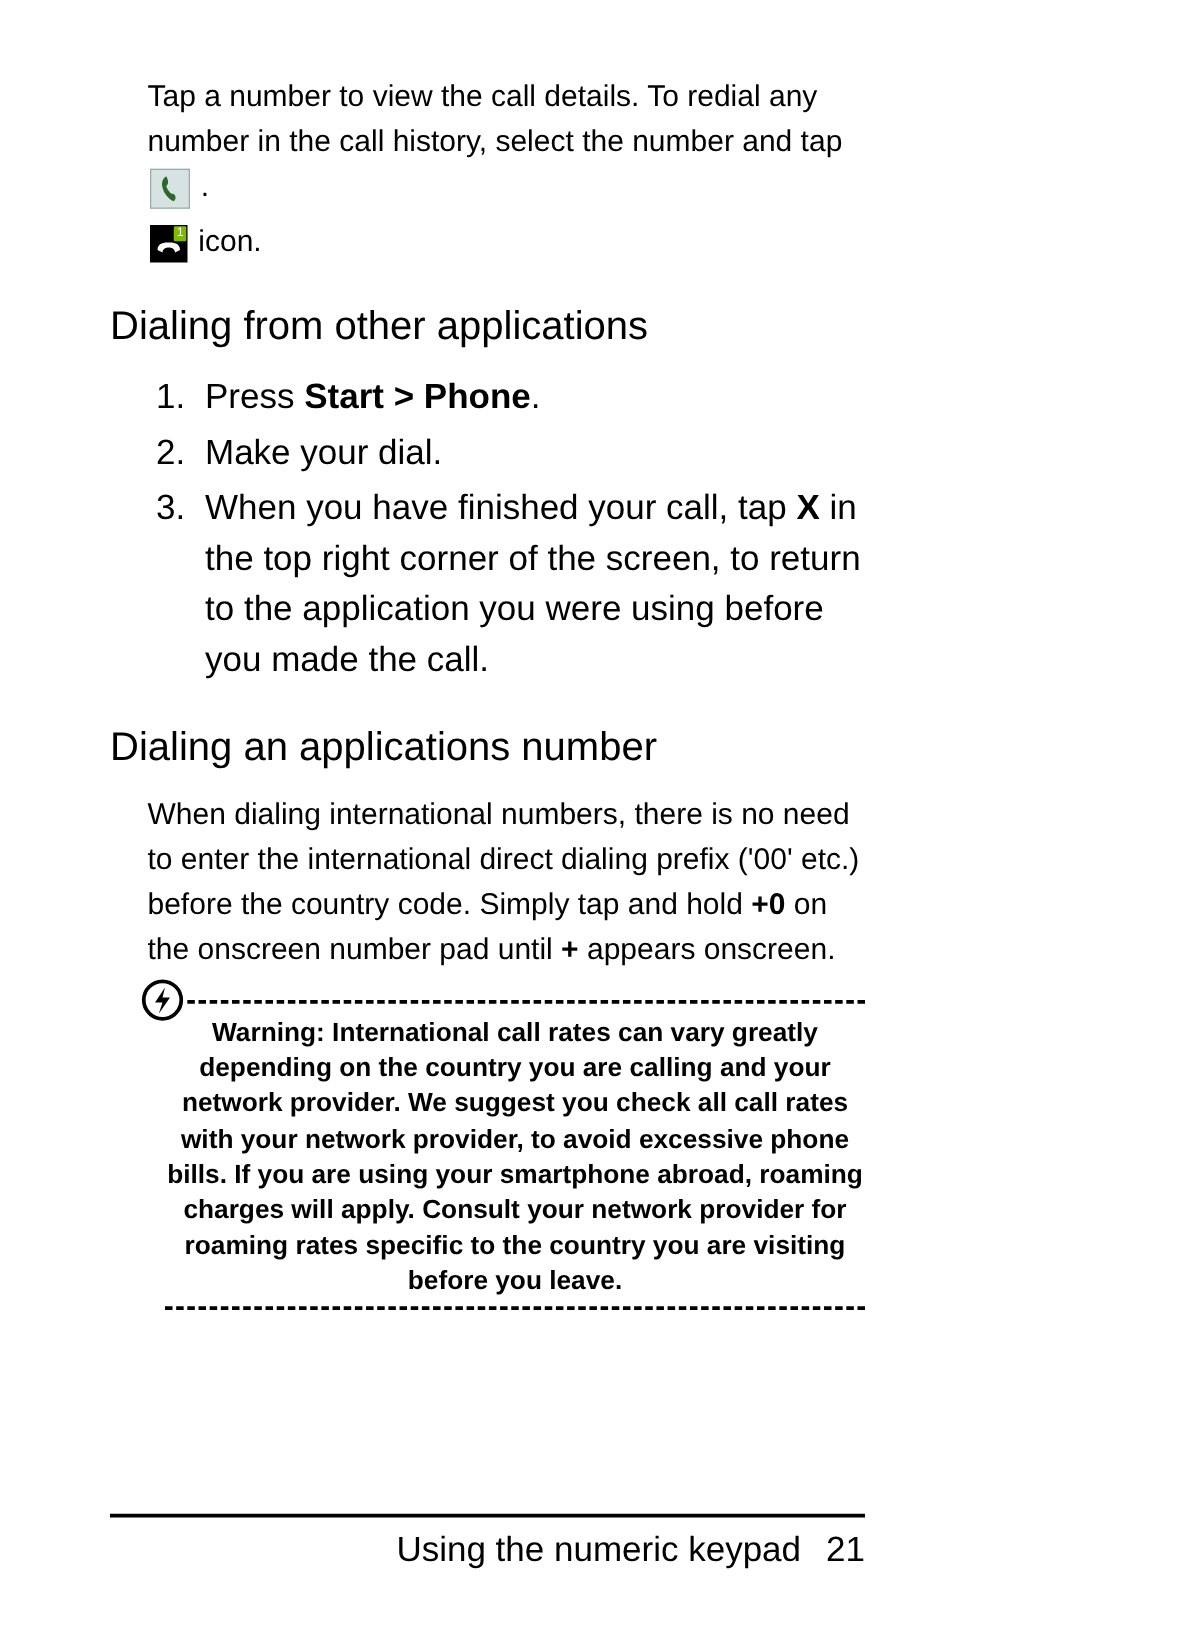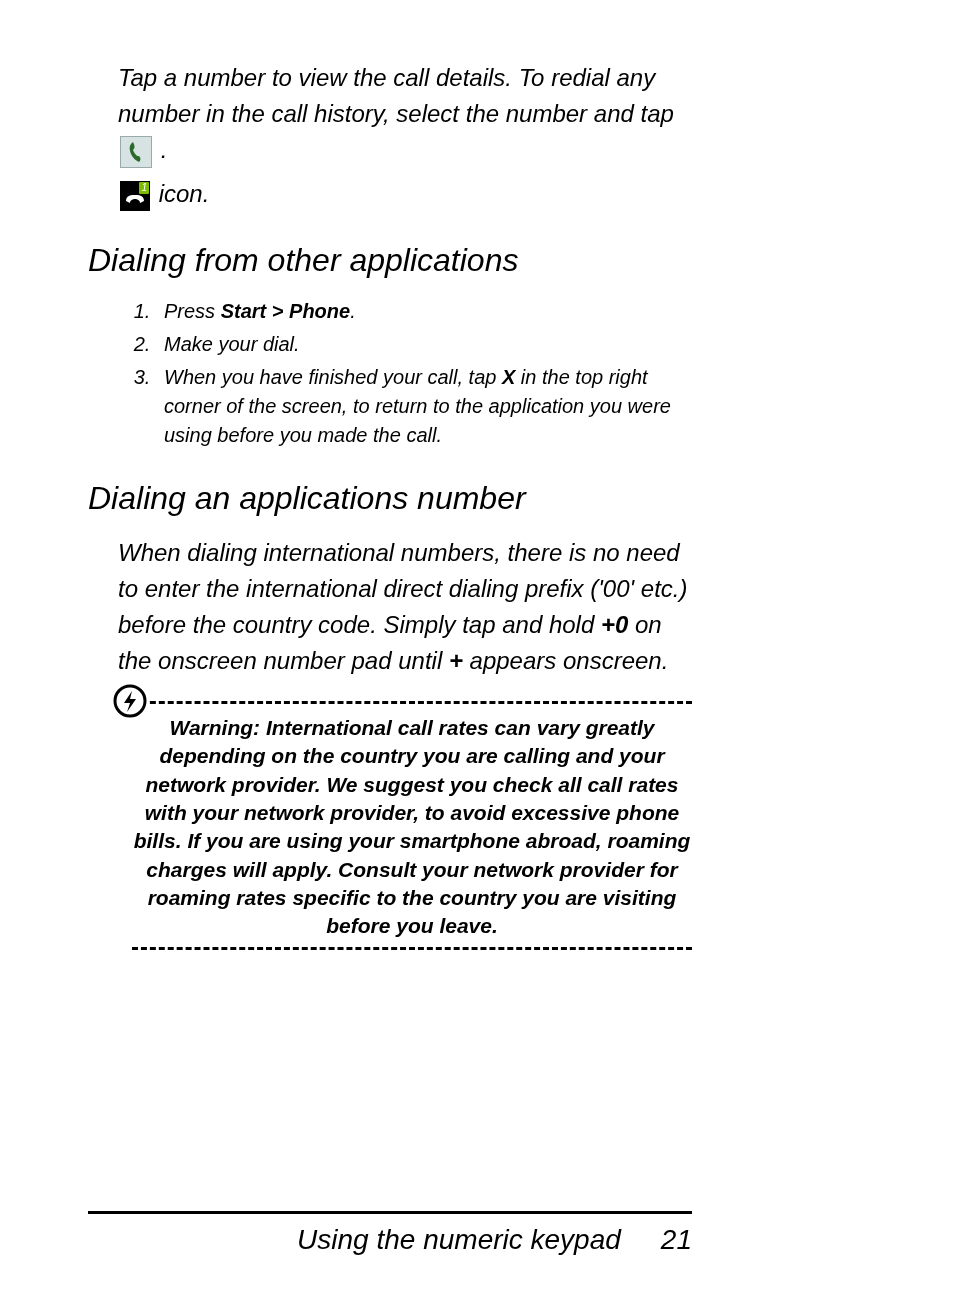--- a/index.html
+++ b/index.html
@@ -9,35 +9,34 @@
     width: 954px;
     font-family: "Segoe UI", "Helvetica Neue", Arial, sans-serif;
     color: #000;
   }
   .page {
     box-sizing: border-box;
     width: 780px;
     min-height: 1316px;
     padding: 60px 88px 20px 88px;
     position: relative;
-    font-style: italic;
   }
   .body-text {
     font-size: 24px;
     line-height: 1.5;
     margin-left: 30px;
   }
   .para { margin-bottom: 8px; }
   h2.section {
     font-size: 32px;
     font-weight: 400;
     margin: 30px 0 18px 0;
   }
   ol.steps {
-    font-size: 20px;
+    font-size: 28px;
     line-height: 1.45;
     margin: 8px 0 10px 30px;
     padding-left: 38px;
   }
   ol.steps li { margin-bottom: 4px; padding-left: 8px; }
   .bold { font-weight: 700; }
   .icon-inline {
     display: inline-block;
     vertical-align: middle;
     margin: 0 2px;
@@ -101,21 +100,21 @@
     bottom: 60px;
   }
   .footer-rule {
     border-top: 3px solid #000;
     margin-bottom: 10px;
   }
   .footer-row {
     display: flex;
     justify-content: flex-end;
     align-items: baseline;
-    gap: 40px;
+    gap: 20px;
   }
   .footer-title { font-size: 28px; }
   .footer-page { font-size: 28px; }
 </style>
 </head>
 <body>
 
 <div class="page">
 
   <div class="body-text">

